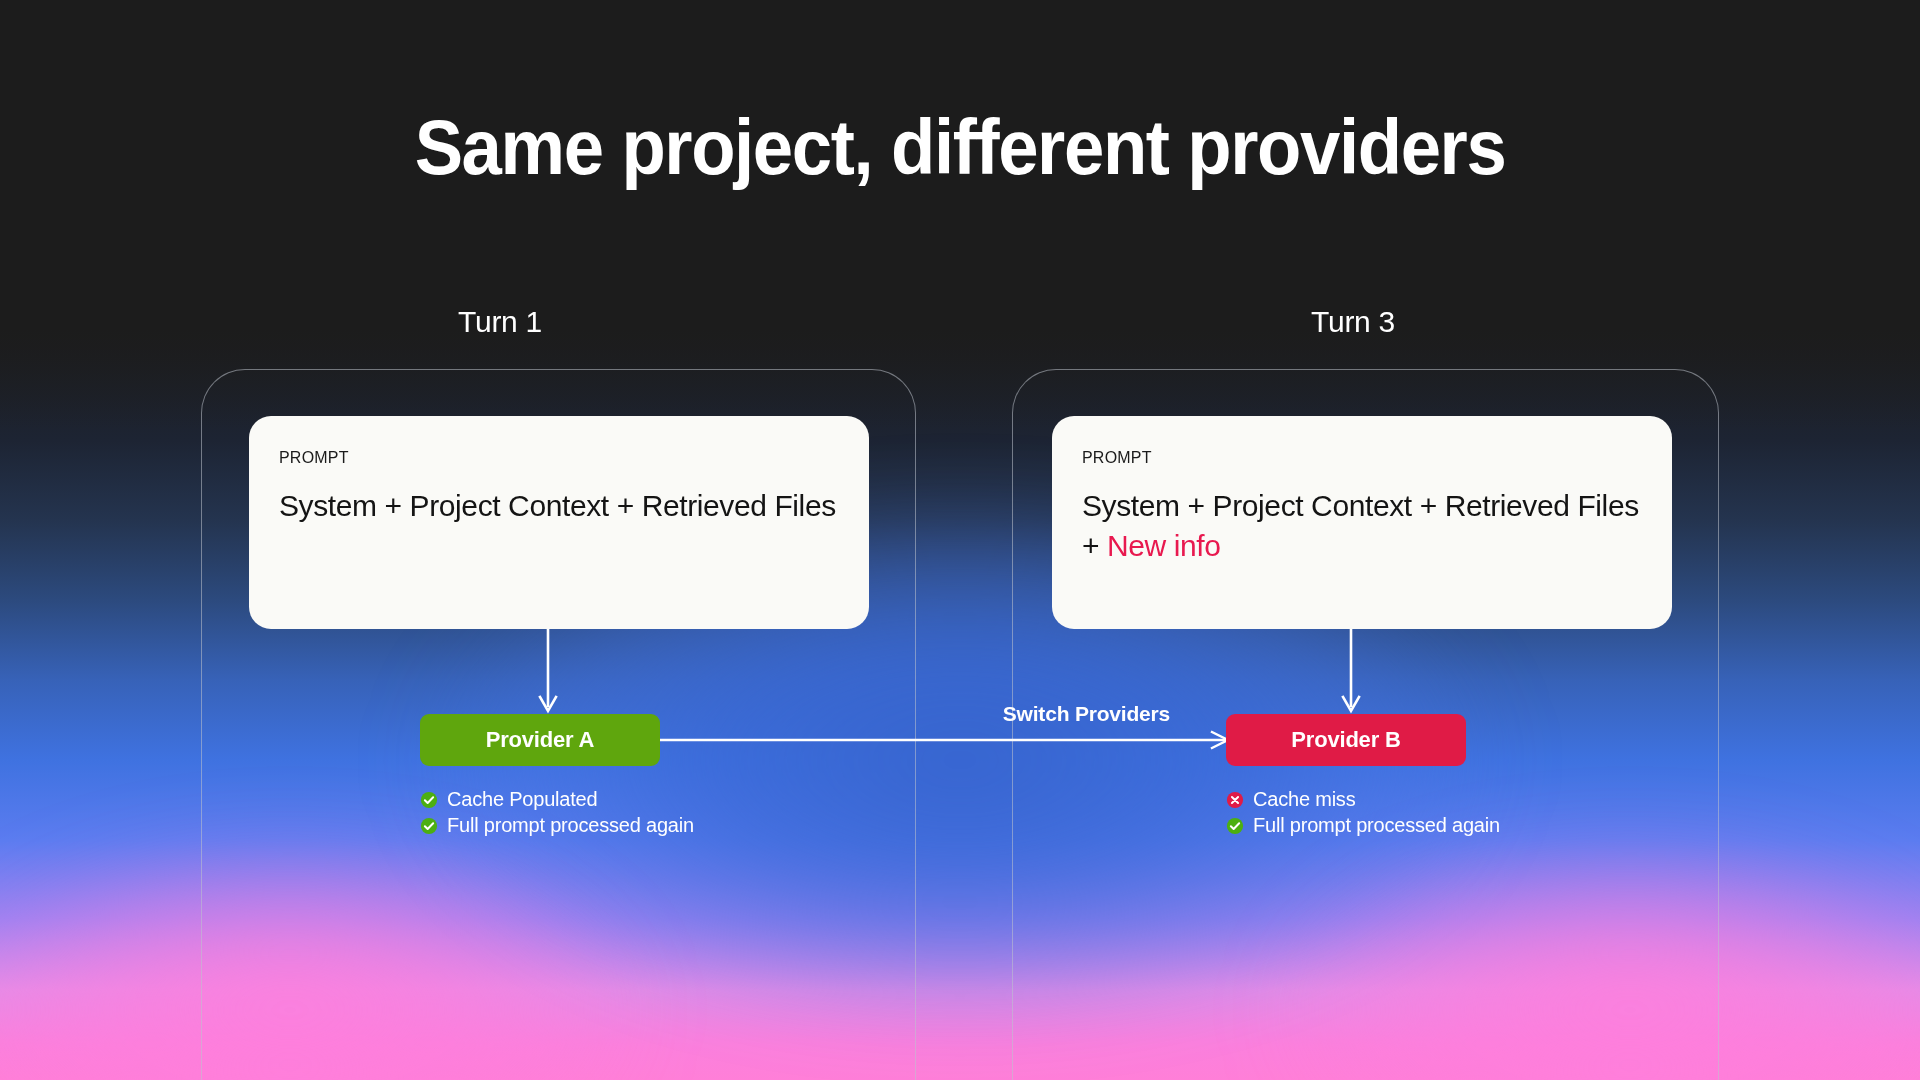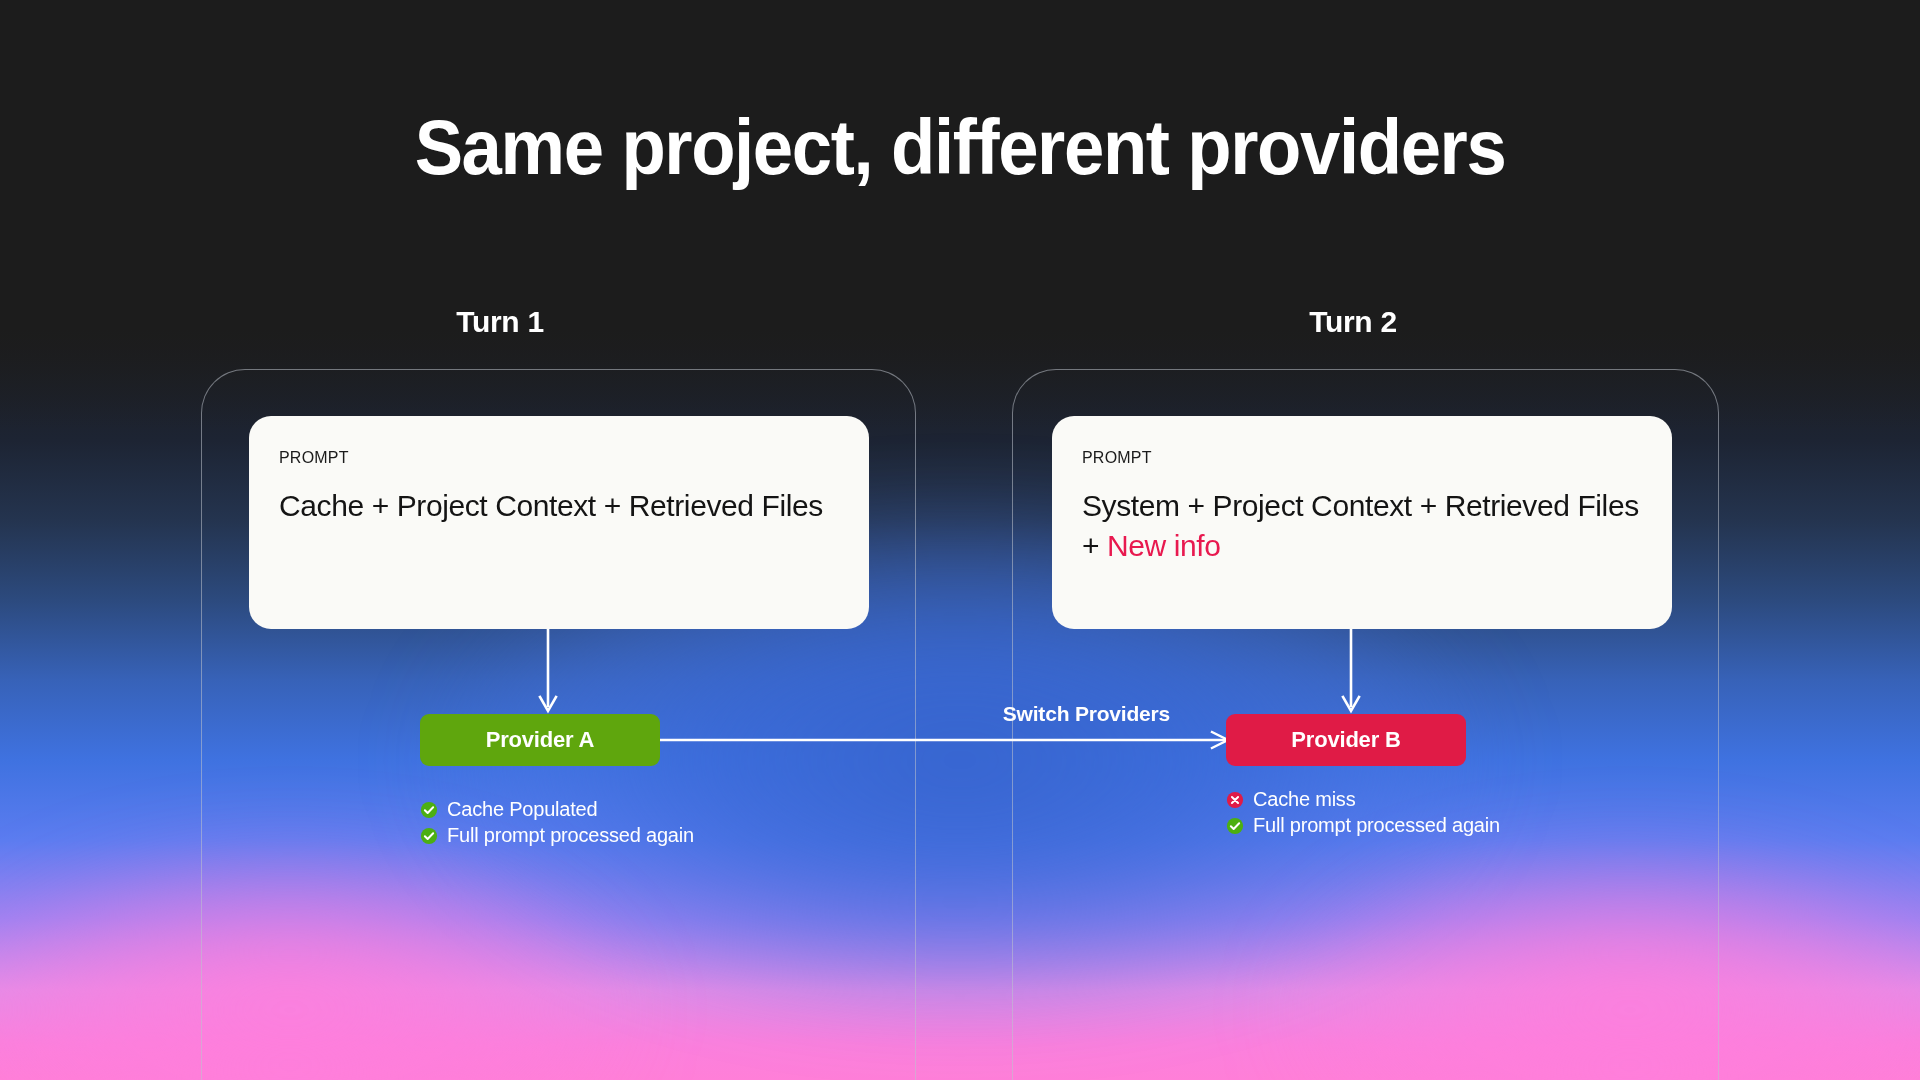--- a/index.html
+++ b/index.html
@@ -88,21 +88,21 @@
     font-stretch:condensed;
     transform:scaleX(0.93);
   }
 
   
   .turn-label {
     position:absolute;
     top:305px;
     color:#ffffff;
     font-size:30px;
-    font-weight:bold;
+    font-weight:normal;
     text-align:center;
     letter-spacing:-0.3px;
   }
   #turn1-label { left:330px; width:340px; }
   #turn2-label { left:1183px; width:340px; }
 
   
   .turn-box {
     position:absolute;
     top:369px;
@@ -180,21 +180,21 @@
     position:absolute;
     left:660px; top:728px;
     width:572px; height:24px;
   }
 
   
   .status-list {
     position:absolute;
     top:787px;
   }
-  #status-list-a { left:420px;margin-top:10px; }
+  #status-list-a { left:420px; }
   #status-list-b { left:1226px; }
 
   .status-row {
     display:flex;
     align-items:center;
     height:25px;
     margin-bottom:1px;
   }
   .status-icon {
     width:18px; height:18px;
@@ -216,29 +216,29 @@
 
   <div class="bg-base"></div>
   <div class="bg-glow-blue"></div>
   <div class="bg-glow-pinkL"></div>
   <div class="bg-glow-pinkR"></div>
   <div class="bg-top-fade"></div>
 
   <div class="title">Same project, different providers</div>
 
   <div class="turn-label" id="turn1-label">Turn 1</div>
-  <div class="turn-label" id="turn2-label">Turn 2</div>
+  <div class="turn-label" id="turn2-label">Turn 3</div>
 
   <div class="turn-box" id="turn1-box"></div>
   <div class="turn-box" id="turn2-box"></div>
 
   <div class="prompt-card" id="prompt-card-1">
     <div class="prompt-kicker">PROMPT</div>
     <div class="prompt-body">
-      <span>Cache + Project Context + Retrieved Files</span>
+      <span>System + Project Context + Retrieved Files</span>
     </div>
   </div>
 
   <div class="prompt-card" id="prompt-card-2">
     <div class="prompt-kicker">PROMPT</div>
     <div class="prompt-body">
       <span>System + Project Context + Retrieved Files + </span><span class="new-info">New info</span>
     </div>
   </div>
 

